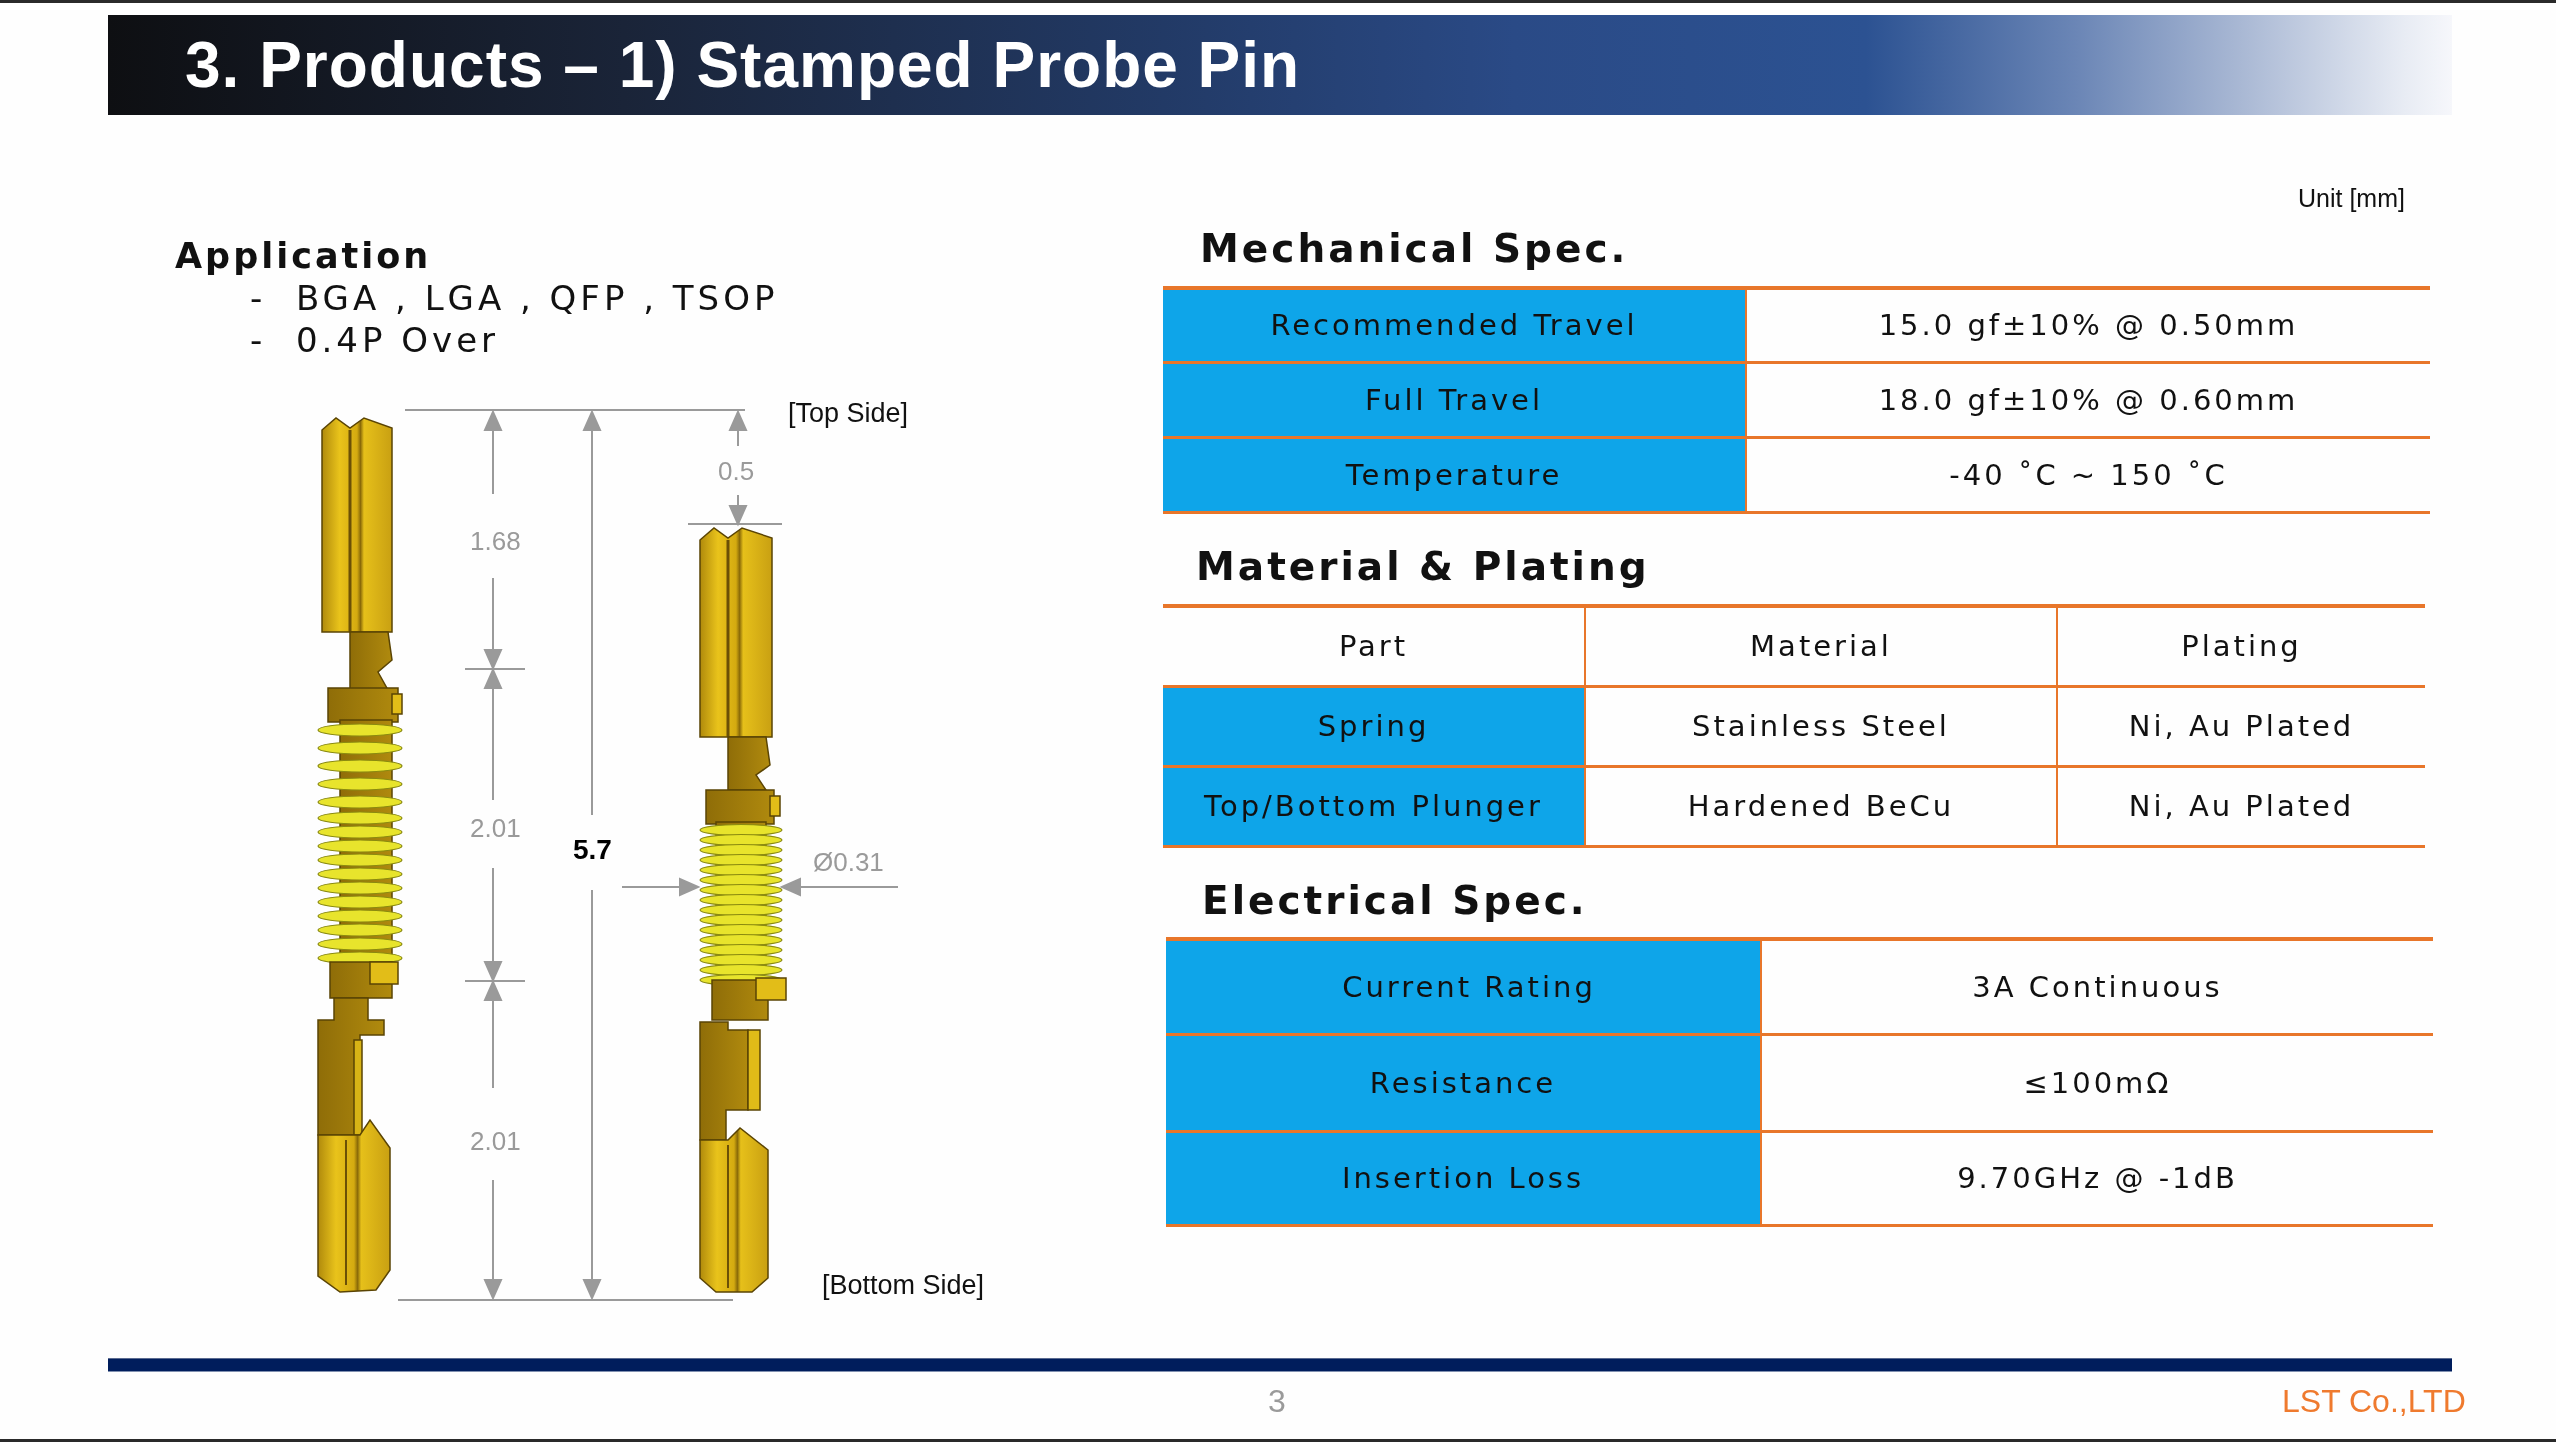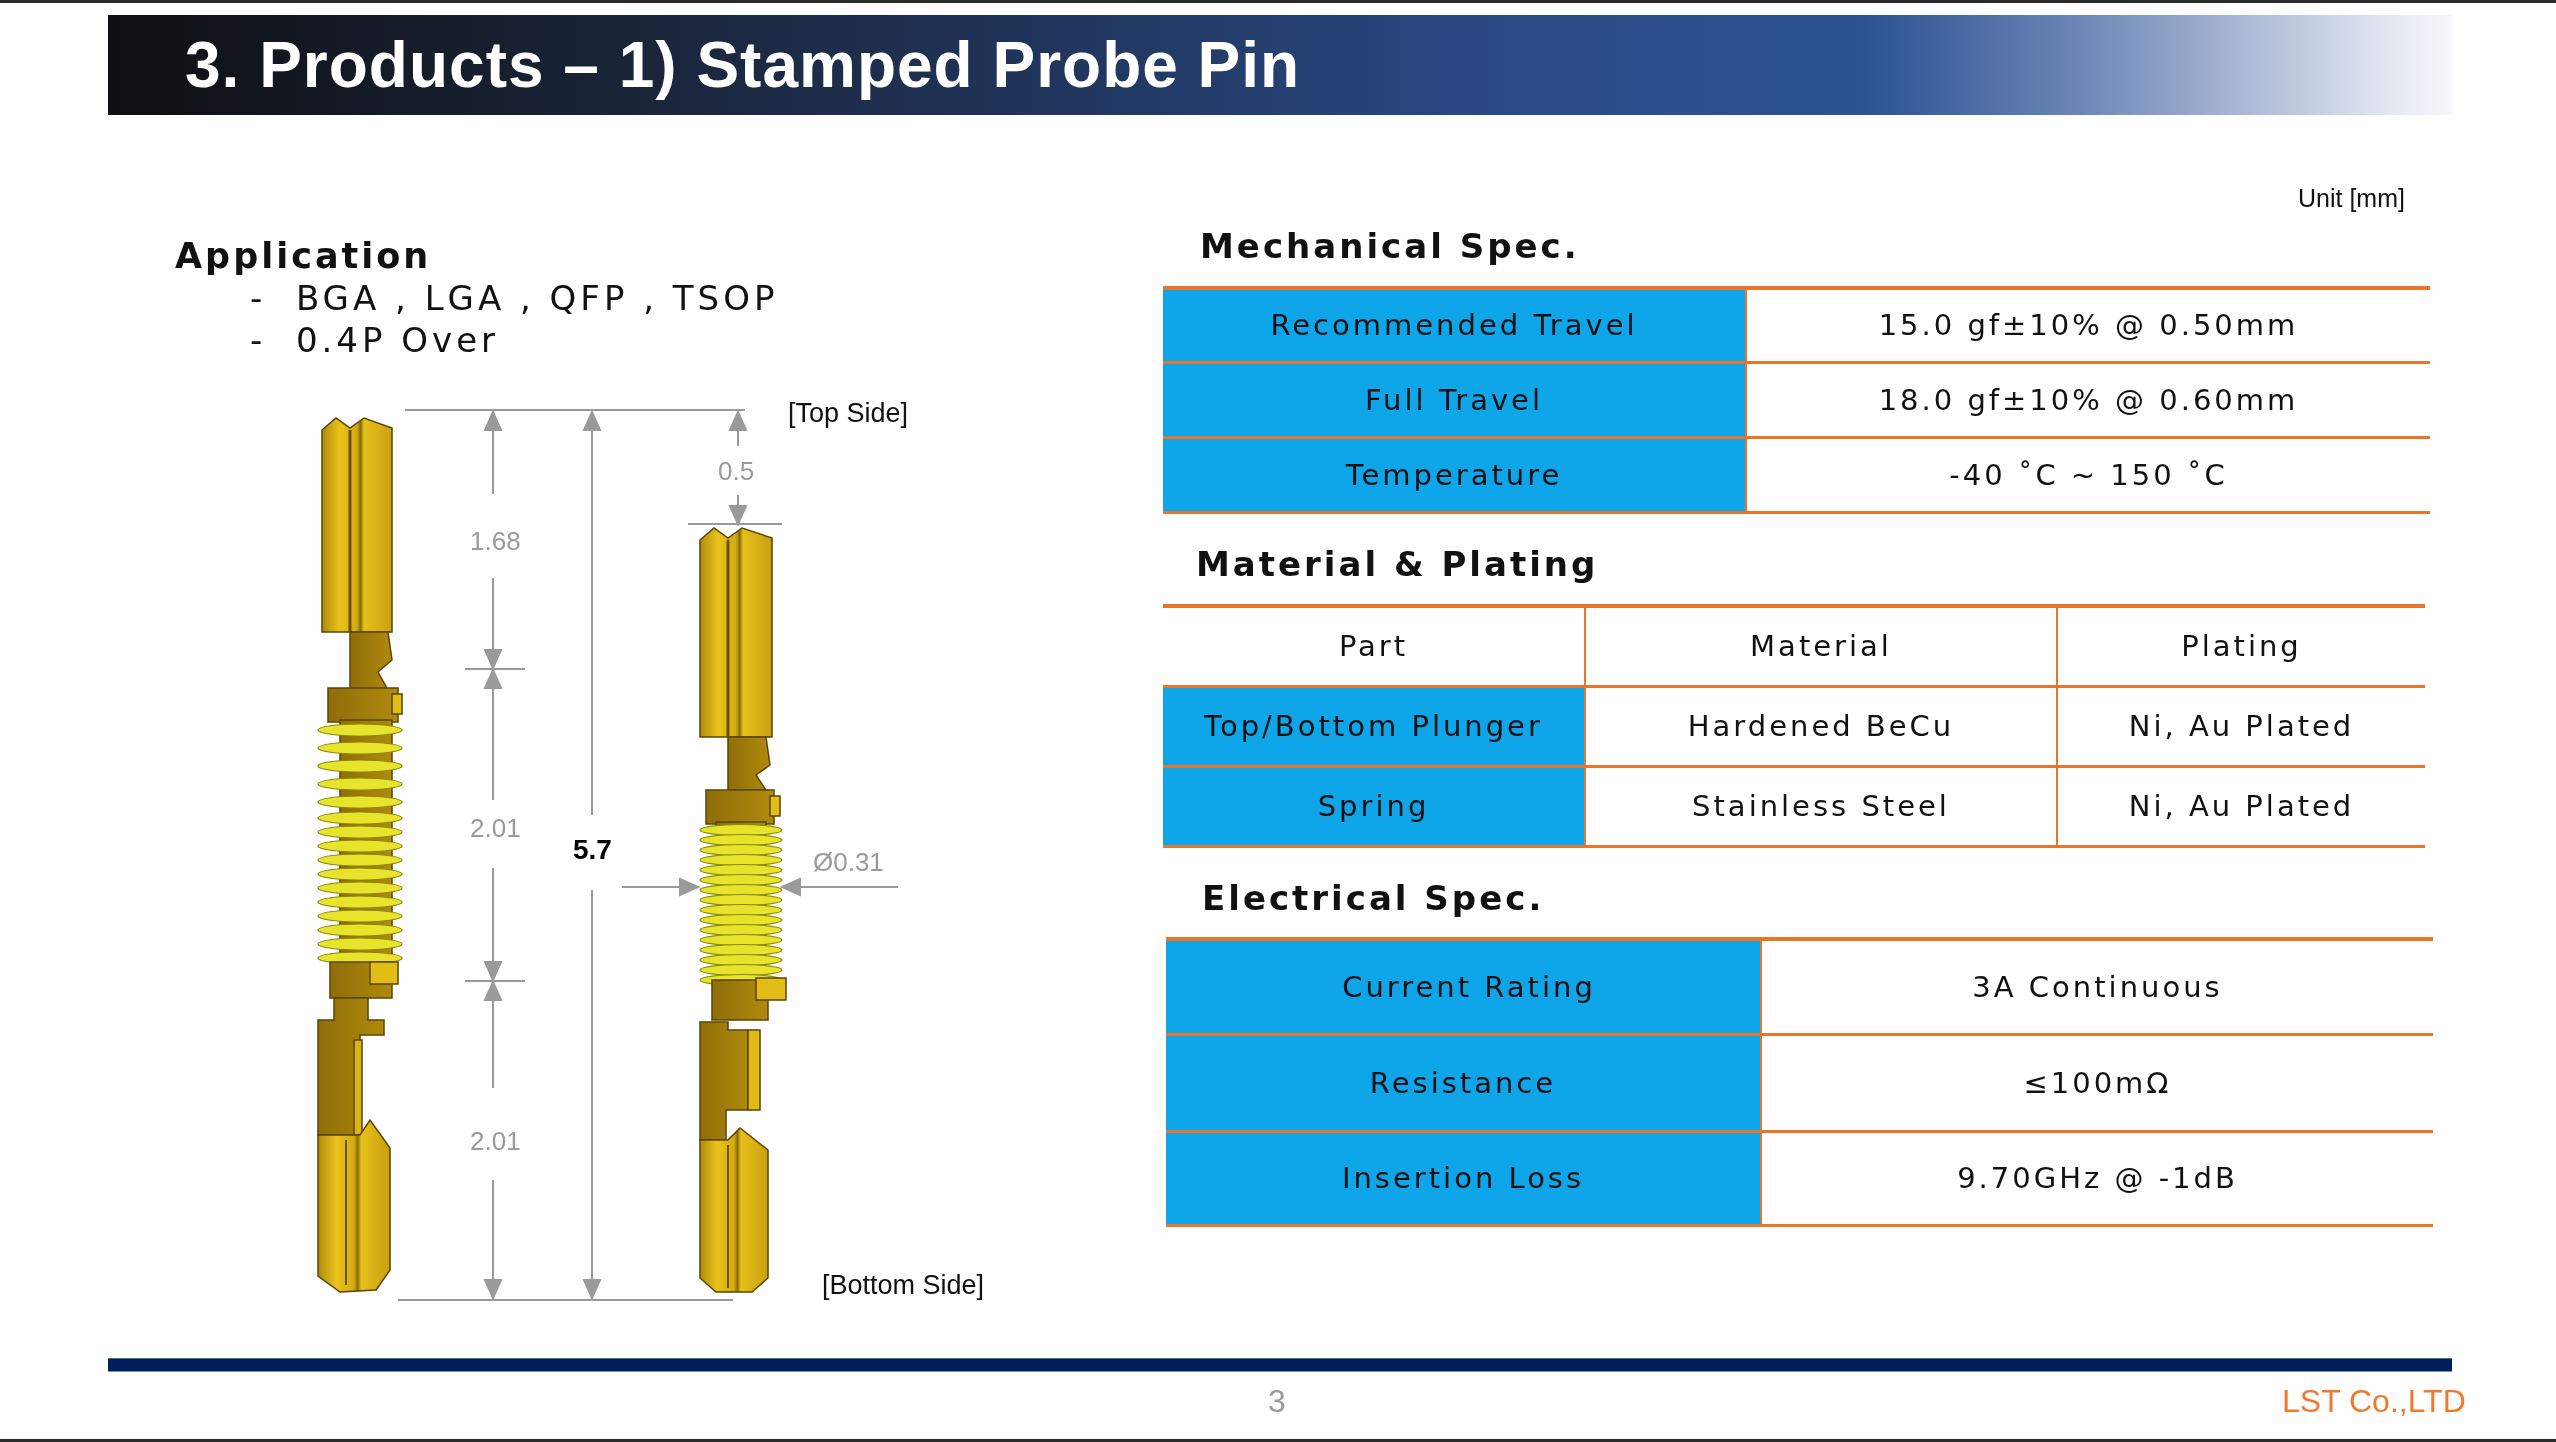--- a/index.html
+++ b/index.html
@@ -18,21 +18,21 @@
   .title-text {
     left:185px; top:20px; height:90px; line-height:90px;
     color:#ffffff; font-family:"Liberation Sans", sans-serif; font-weight:bold; font-size:64px;
     letter-spacing:1px; white-space:nowrap;
   }
   .unit-label { left:2298px; top:184px; font-size:25px; font-family:"Liberation Sans", sans-serif; color:#111; }
 
   .app-heading { left:175px; top:236px; font-size:35px; font-weight:bold; letter-spacing:3px; font-family:"DejaVu Sans", sans-serif; }
   .app-item { left:250px; font-size:34px; letter-spacing:4px; font-family:"DejaVu Sans", sans-serif; white-space:pre; }
 
-  .section-heading { font-size:34px; font-weight:bold; letter-spacing:3px; font-family:"DejaVu Sans", sans-serif; white-space:nowrap; }
+  .section-heading { font-size:39px; font-weight:bold; letter-spacing:3px; font-family:"DejaVu Sans", sans-serif; white-space:nowrap; }
 
   table.spec { position:absolute; border-collapse:collapse; font-family:"DejaVu Sans", sans-serif; font-size:29px; letter-spacing:3px; }
   table.spec td { text-align:center; vertical-align:middle; padding:0; border-bottom:3px solid #e8762a; border-right:2px solid #e8762a; color:#111; }
   table.spec td:last-child { border-right:none; }
   table.spec tr:first-child td { border-top:4px solid #e8762a; }
   table.spec td.shade { background:#0ea5e9; }
 
   .dim-text { position:absolute; font-family:"Liberation Sans", sans-serif; color:#9a9a9a; font-size:26px; }
   .note-text { position:absolute; font-family:"Liberation Sans", sans-serif; color:#111; font-size:27px; white-space:nowrap; }
   .dim-bold { position:absolute; font-family:"Liberation Sans", sans-serif; color:#000; font-size:28px; font-weight:bold; }
@@ -215,27 +215,27 @@
 
 <div class="abs section-heading" style="left:1196px; top:544px;">Material &amp; Plating</div>
 <table class="spec" style="left:1163px; top:604px; width:1262px;">
   <tbody>
       <tr style="height:80px;">
     <td style="width:421px;">Part</td>
     <td style="width:470px;">Material</td>
     <td>Plating</td>
   </tr>
   <tr style="height:80px;">
+    <td class="shade">Spring</td>
+    <td>Stainless Steel</td>
+    <td>Ni, Au Plated</td>
+  </tr>
+  <tr style="height:80px;">
     <td class="shade">Top/Bottom Plunger</td>
     <td>Hardened BeCu</td>
-    <td>Ni, Au Plated</td>
-  </tr>
-  <tr style="height:80px;">
-    <td class="shade">Spring</td>
-    <td>Stainless Steel</td>
     <td>Ni, Au Plated</td>
   </tr>
 </tbody>
   </table>
 
 <div class="abs section-heading" style="left:1202px; top:878px;">Electrical Spec.</div>
 <table class="spec" style="left:1166px; top:937px; width:1267px;">
   <tbody>
       <tr style="height:95px;">
     <td class="shade" style="width:582px;padding-left:12px;">Current Rating</td>

